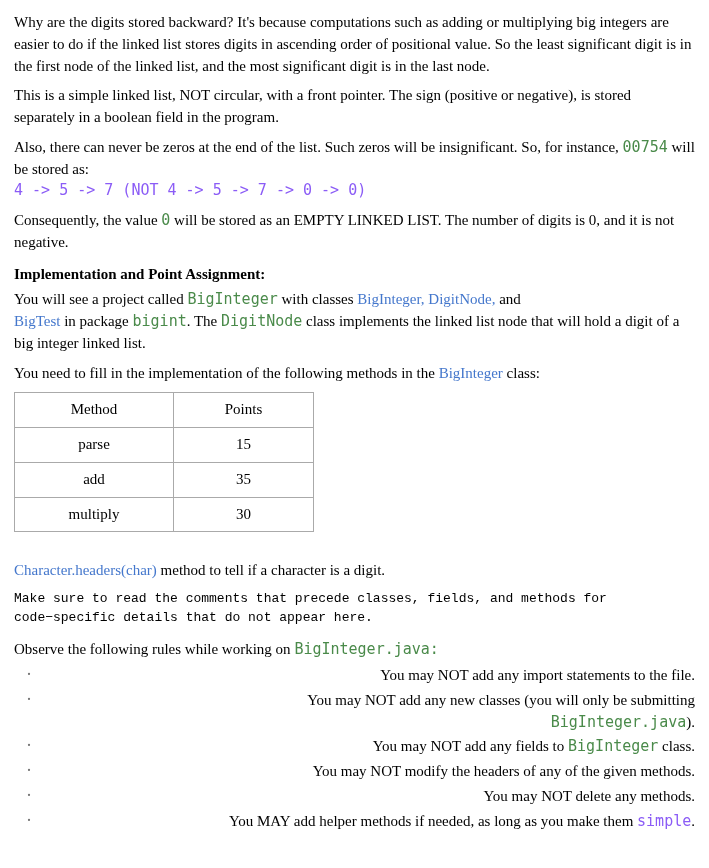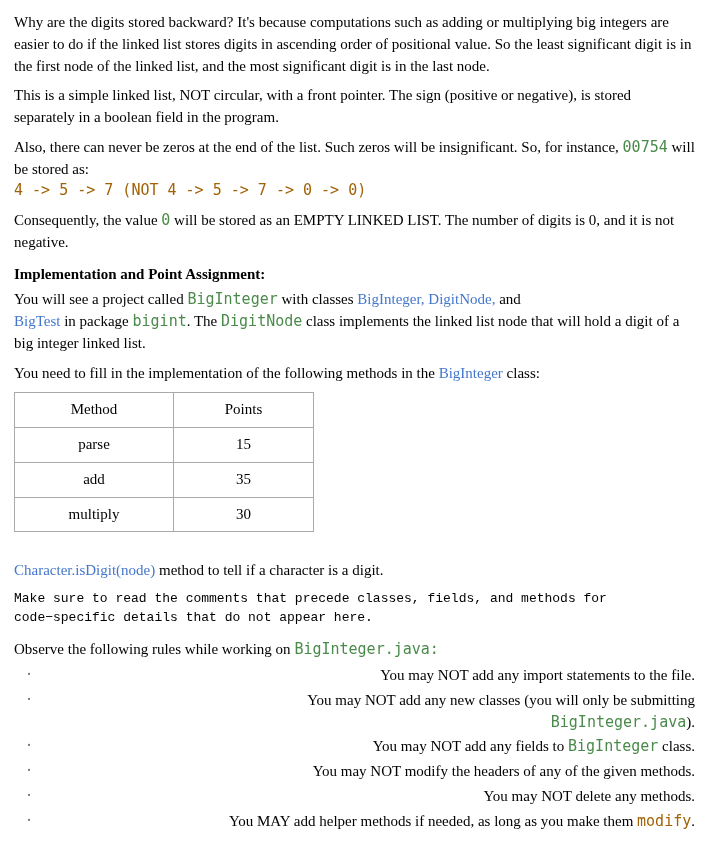--- a/index.html
+++ b/index.html
@@ -13,21 +13,21 @@
       color: #000;
       background: #fff;
       padding: 12px 14px;
       width: 709px;
       line-height: 1.45;
     }
     p {
       margin-bottom: 8px;
     }
     .gray-code {
-      color: #a16207;
+      color: #8b5cf6;
       font-family: monospace;
     }
     .green-code {
       color: #4a8a4a;
       font-family: monospace;
     }
     .blue-link {
       color: #4477cc;
       margin-top: 20px;
     }
@@ -116,33 +116,33 @@
         </tr>
         <tr>
           <td>multiply</td>
           <td>30</td>
         </tr>
       </tbody>
   </table>
 
   <p style="margin-top: 6px;">
     <br>
-    <span class="blue-link">Character.isDigit(node)</span><span> method to tell if a character is a digit.</span>
+    <span class="blue-link">Character.headers(char)</span><span> method to tell if a character is a digit.</span>
   </p>
 
   <p class="monospace" style="font-family: 'Courier New', monospace; font-size: 13px;">
     <span>Make sure to read the comments that precede classes, fields, and methods for code−specific details that do not appear here.</span>
   </p>
 
   <p style="margin-top: 12px; margin-bottom: 4px;">
     <span>Observe the following rules while working on </span><span class="green-code">BigInteger.java:</span>
   </p>
 
   <ul class="bullet-list" id="bullet-list">
   <li>You may NOT add any import statements to the file.</li>
       <li>You may NOT add any new classes (you will only be submitting<br><span class="green-code">BigInteger.java</span>).</li>
       <li>You may NOT add any fields to <span class="green-code">BigInteger</span> class.</li>
       <li>You may NOT modify the headers of any of the given methods.</li>
       <li>You may NOT delete any methods.</li>
-      <li>You MAY add helper methods if needed, as long as you make them <span class="gray-code">modify</span>.</li>
+      <li>You MAY add helper methods if needed, as long as you make them <span class="gray-code">simple</span>.</li>
     </ul>
 
 </div>
 
 </body></html>

